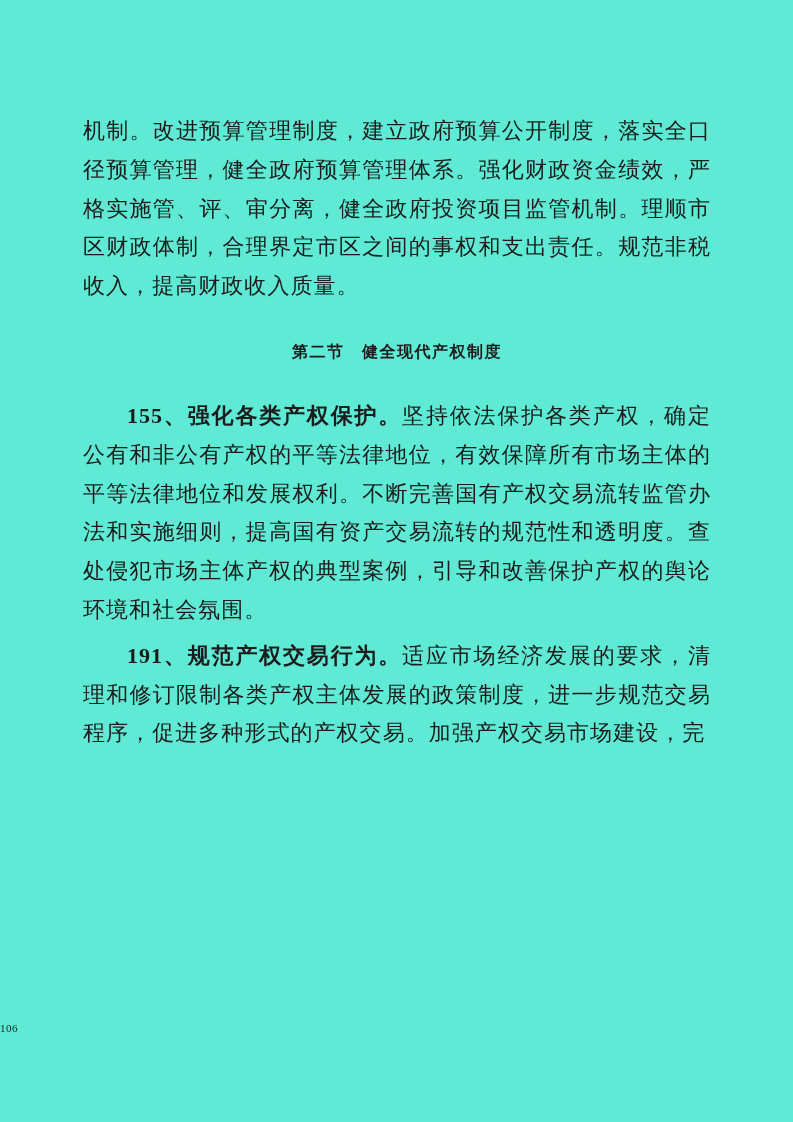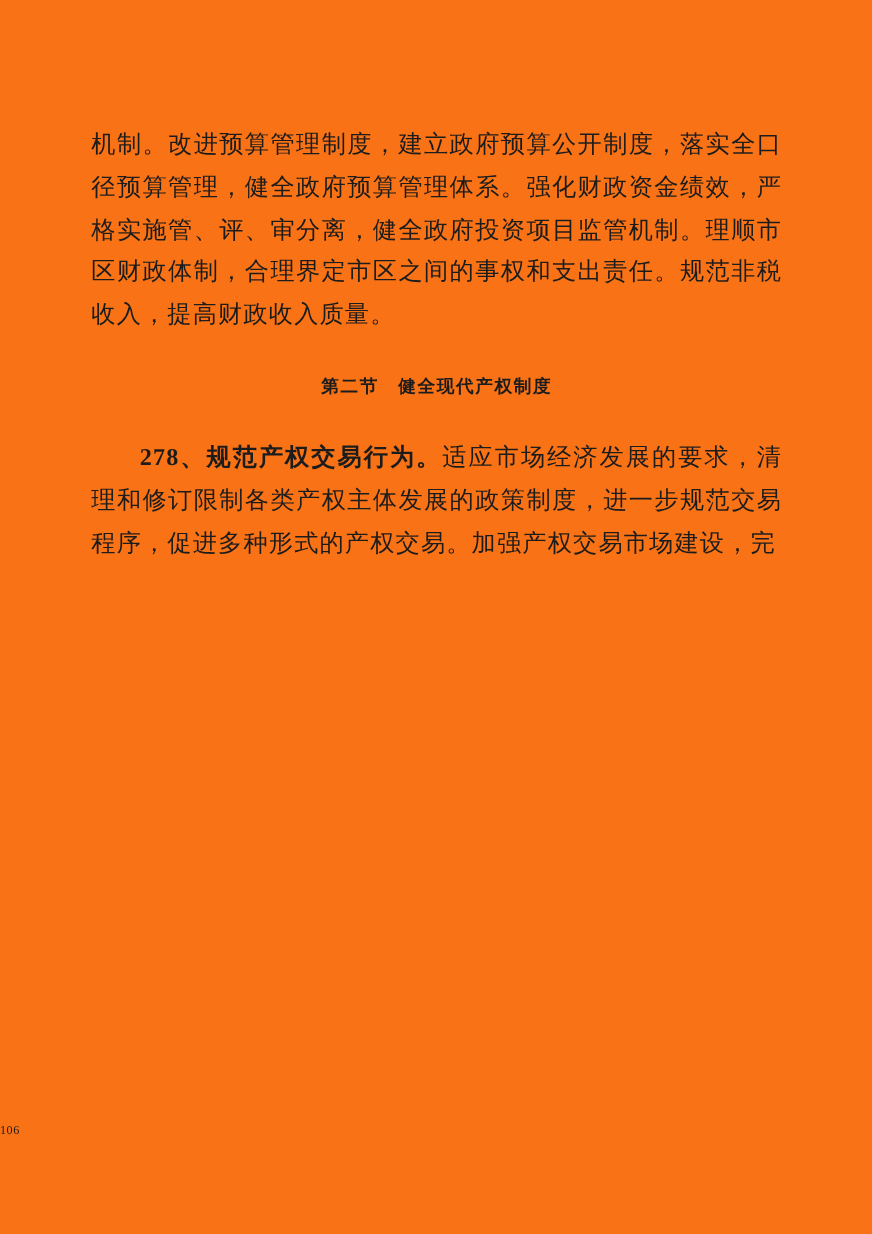--- a/index.html
+++ b/index.html
@@ -4,21 +4,21 @@
 <style>
   html, body {
     margin: 0;
     padding: 0;
     background: #ffffff;
   }
   .page {
     position: relative;
     width: 793px;
     height: 1122px;
-    background: #f97316;
+    background: #5eead4;
     overflow: hidden;
     font-family: "Liberation Serif", "DejaVu Serif", serif;
     color: #1c1c1c;
   }
   .content {
     padding: 112px 82px 0 83px;
   }
   .para {
     margin: 0;
     font-size: 22px;
@@ -61,19 +61,20 @@
 <body>
 
 <div class="page">
   <div class="content">
 
     <p class="para continuation">机制。改进预算管理制度，建立政府预算公开制度，落实全口径预算管理，健全政府预算管理体系。强化财政资金绩效，严格实施管、评、审分离，健全政府投资项目监管机制。理顺市区财政体制，合理界定市区之间的事权和支出责任。规范非税收入，提高财政收入质量。</p>
 
     <h2 class="section-heading">第二节　健全现代产权制度</h2>
 
 
+    <p class="para item"><span class="item-lead">155、强化各类产权保护。</span><span class="item-body">坚持依法保护各类产权，确定公有和非公有产权的平等法律地位，有效保障所有市场主体的平等法律地位和发展权利。不断完善国有产权交易流转监管办法和实施细则，提高国有资产交易流转的规范性和透明度。查处侵犯市场主体产权的典型案例，引导和改善保护产权的舆论环境和社会氛围。</span></p>
 
-    <p class="para item"><span class="item-lead">278、规范产权交易行为。</span><span class="item-body">适应市场经济发展的要求，清理和修订限制各类产权主体发展的政策制度，进一步规范交易程序，促进多种形式的产权交易。加强产权交易市场建设，完</span></p>
+    <p class="para item"><span class="item-lead">191、规范产权交易行为。</span><span class="item-body">适应市场经济发展的要求，清理和修订限制各类产权主体发展的政策制度，进一步规范交易程序，促进多种形式的产权交易。加强产权交易市场建设，完</span></p>
 
   </div>
 
   <div class="page-number">106</div>
 </div>
 
 </body></html>

